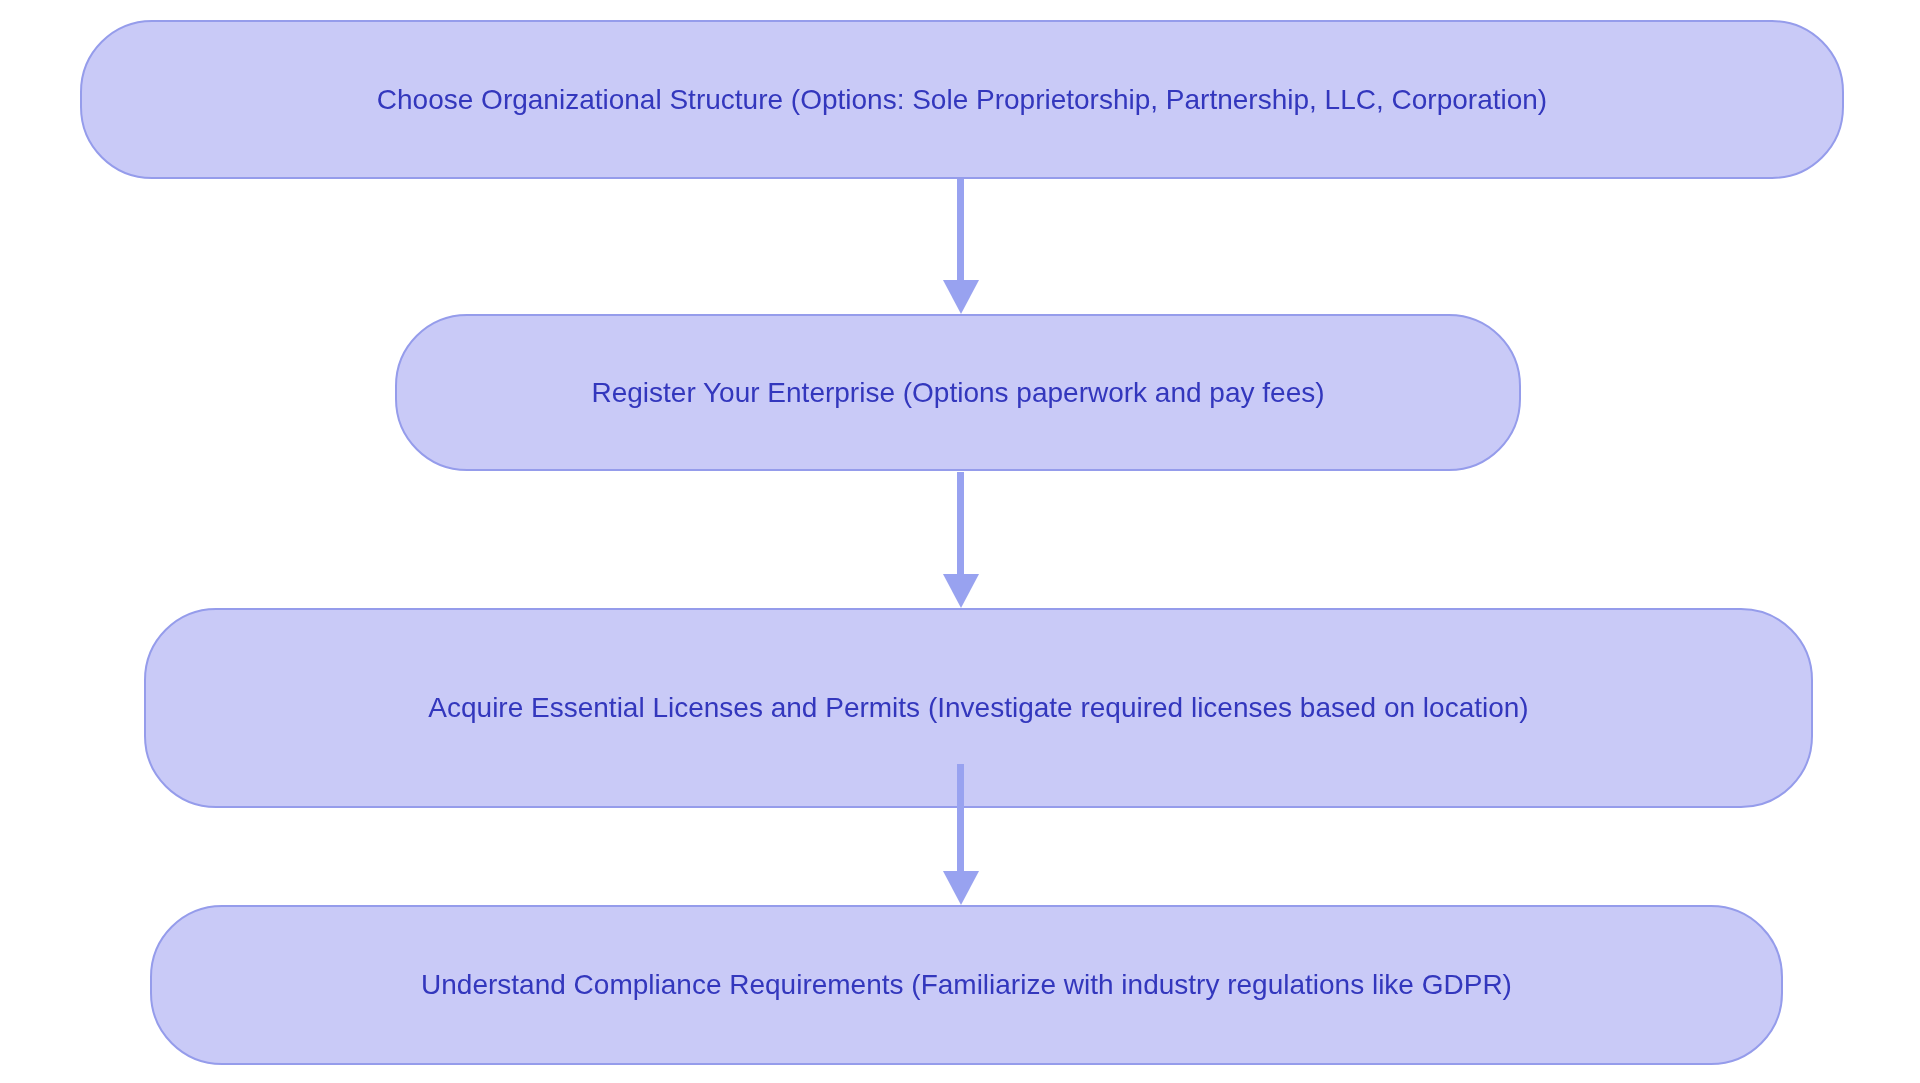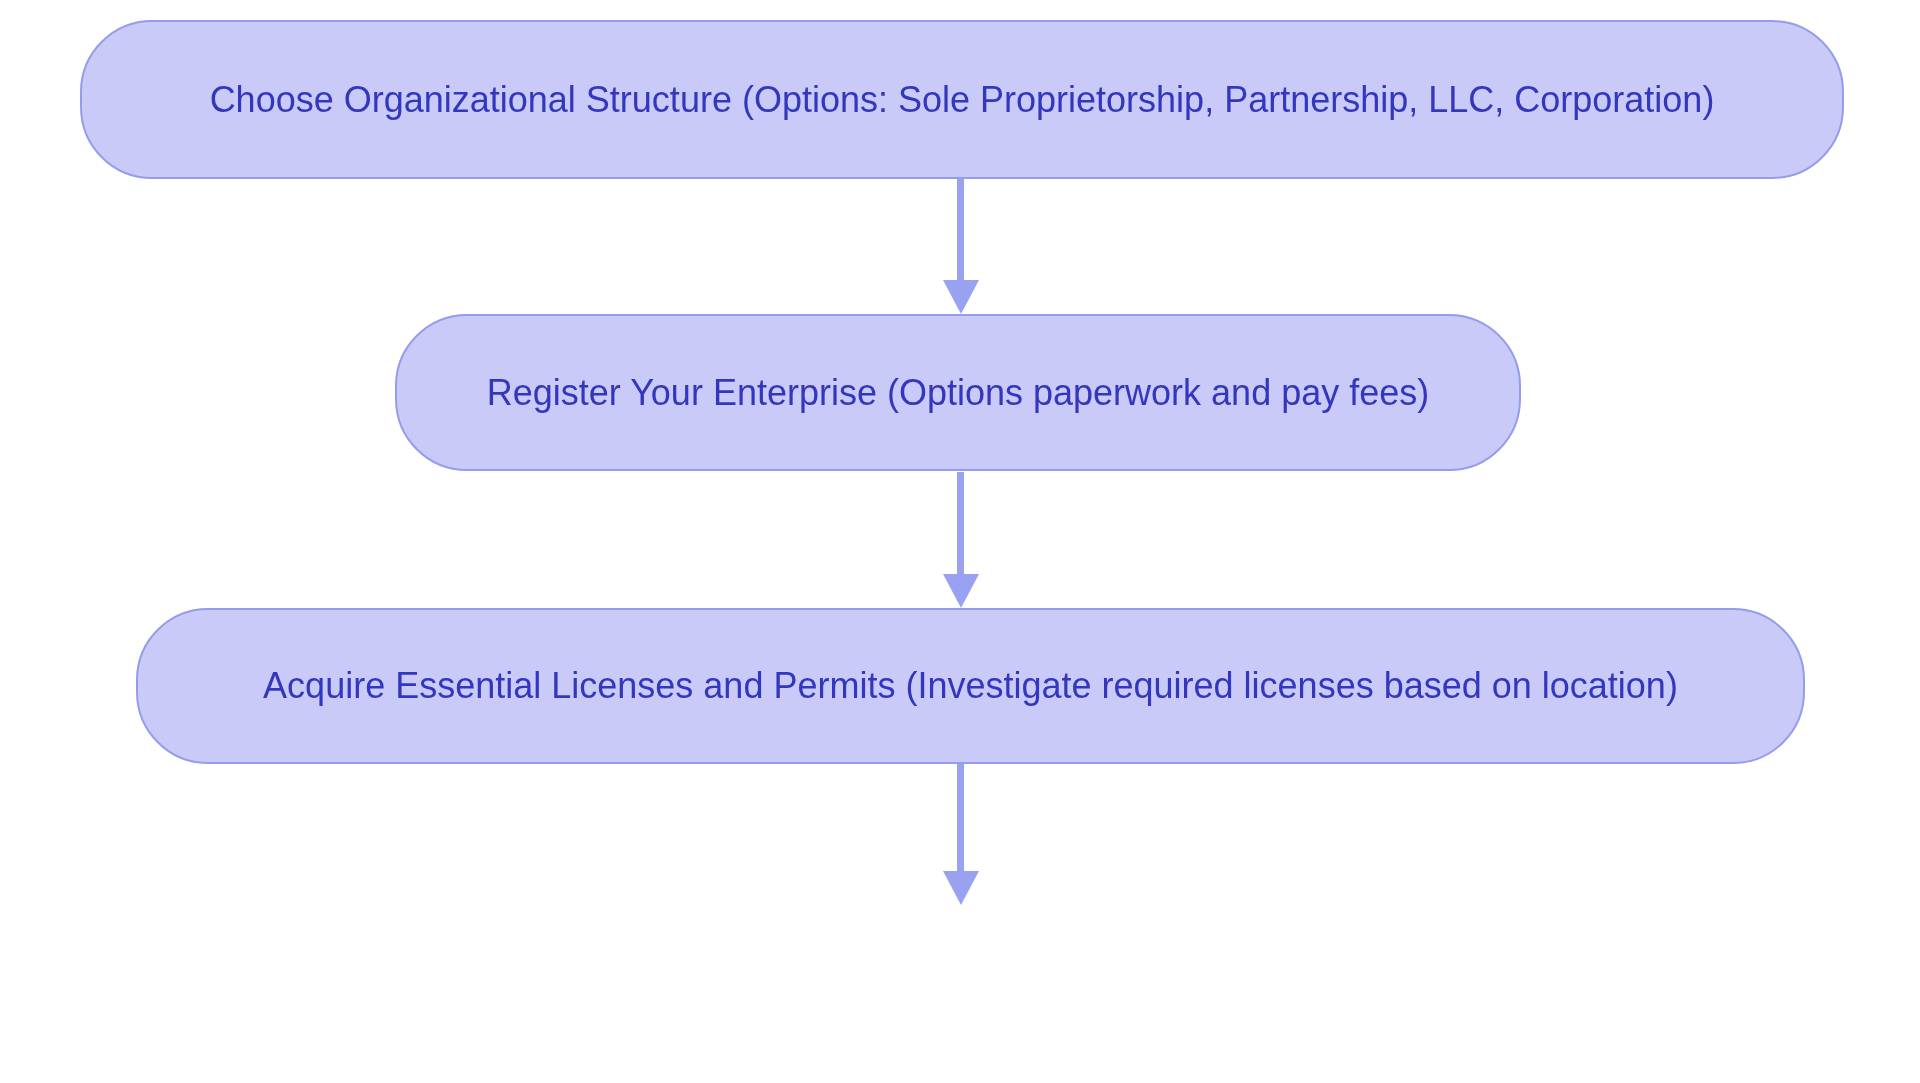--- a/index.html
+++ b/index.html
@@ -19,27 +19,27 @@
     position: absolute;
     box-sizing: border-box;
     background: var(--node-fill, #c9caf7);
     border: 2px solid var(--node-border, #959ceb);
     border-radius: 72px;
     display: flex;
     align-items: center;
     justify-content: center;
     text-align: center;
     color: var(--text-color, #3337bd);
-    font-size: 36px;
+    font-size: 28px;
     line-height: 1.2;
     padding: 0 40px;
   }
   .n1 { left: 80px;  top: 20px;  width: 1764px; height: 159px; }
   .n2 { left: 395px; top: 314px; width: 1126px; height: 157px; }
-  .n3 { left: 136px; top: 608px; width: 1669px; height: 156px; }
+  .n3 { left: 144px; top: 608px; width: 1669px; height: 200px; }
   .n4 { left: 150px; top: 905px; width: 1633px; height: 160px; }
 
   .arrow {
     position: absolute;
     left: 942px;
     width: 37px;
     display: flex;
     flex-direction: column;
     align-items: center;
   }
@@ -84,14 +84,17 @@
 
   <div class="node n3">
     <span>Acquire Essential Licenses and Permits (Investigate required licenses based on location)</span>
   </div>
 
   <div class="arrow a3">
     <div class="line"></div>
     <div class="head"></div>
   </div>
 
+  <div class="node n4">
+    <span>Understand Compliance Requirements (Familiarize with industry regulations like GDPR)</span>
+  </div>
 
 </div>
 
 </body></html>

